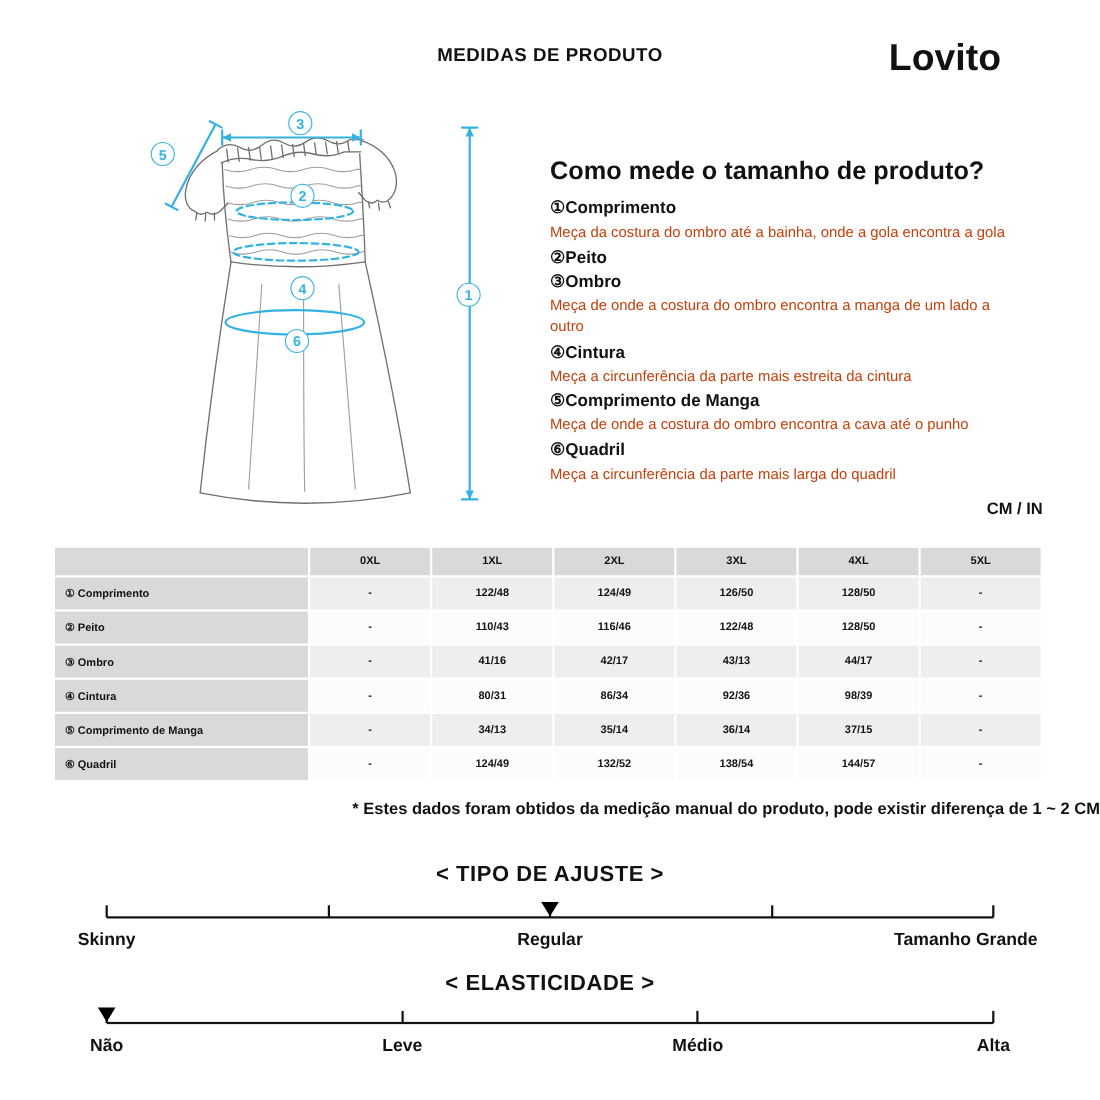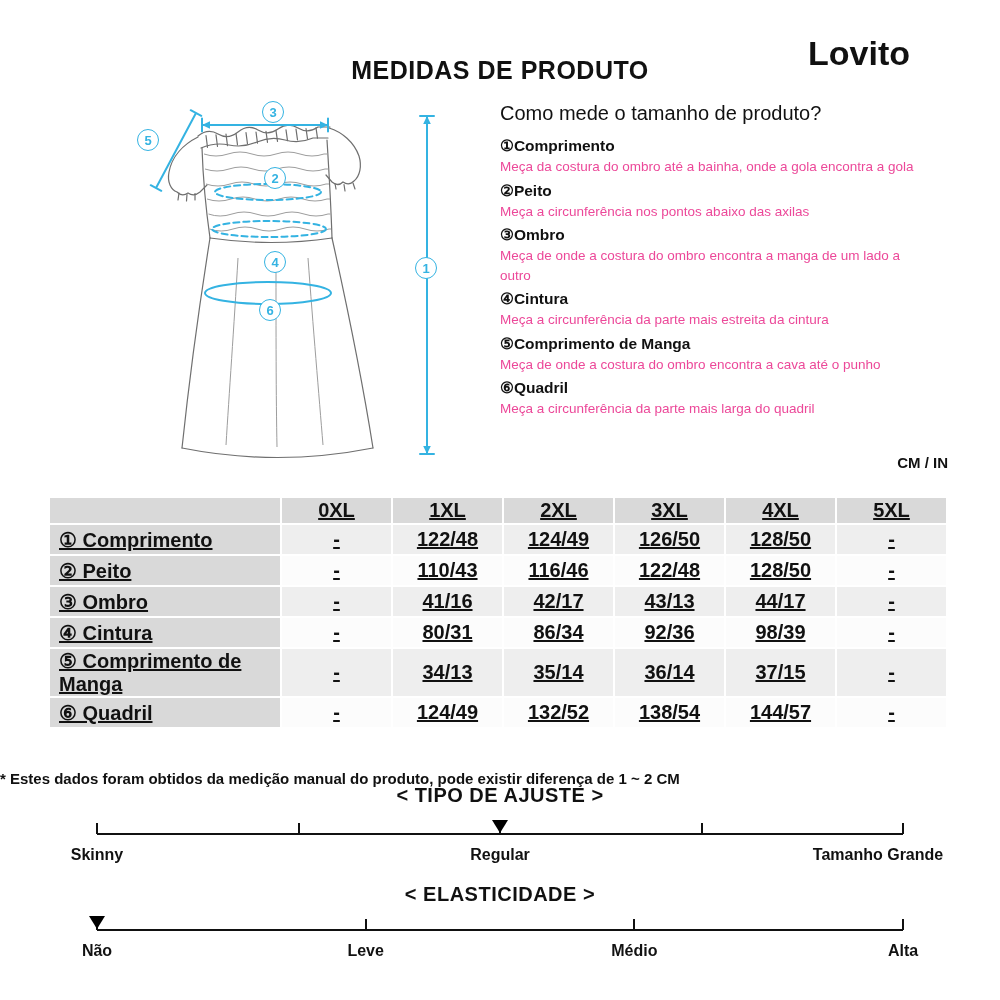--- a/index.html
+++ b/index.html
@@ -4,57 +4,57 @@
 <style>
   :root{
     --accent:#34b3e2;
     --table-gray:#d9d9d9;
     --row-alt:#eeeeee;
   }
   *{margin:0;padding:0;box-sizing:border-box;}
   html,body{width:1000px;height:1000px;background:#fff;color:#111;
     font-family:"Liberation Sans",sans-serif;overflow:hidden;position:relative;}
 
-  .page-title{position:absolute;top:56px;left:0;width:100%;text-align:center;
-    font-size:25px;font-weight:800;letter-spacing:.5px;}
+  .page-title{position:absolute;top:40px;left:0;width:100%;text-align:center;
+    font-size:17px;font-weight:800;letter-spacing:.5px;}
   .brand{position:absolute;top:34px;right:90px;font-size:34px;font-weight:700;letter-spacing:0;text-align:right;}
 
   
   .dress{position:absolute;left:130px;top:96px;width:320px;height:372px;z-index:1;}
   .art{stroke:#6f6f6f;stroke-width:1.2;fill:none;stroke-linecap:round;}
   .light{stroke:#9d9d9d;stroke-width:1;fill:none;}
   .cyan{stroke:var(--accent);stroke-width:2;fill:none;stroke-linecap:round;}
   .cyan .dashed{stroke-dasharray:6 4;}
   .cyan .fillacc{fill:var(--accent);stroke:none;}
   .marker{position:absolute;transform:translate(-50%,-50%);width:22px;height:22px;
     border:1.5px solid var(--accent);border-radius:50%;color:var(--accent);
     background:#fff;display:flex;align-items:center;justify-content:center;
     font-size:13px;font-weight:700;z-index:3;}
 
   
   .guide{position:absolute;left:500px;top:102px;width:424px;}
-  .guide h2{font-size:20px;font-weight:400;margin-bottom:10px;}
+  .guide h2{font-size:23px;font-weight:700;margin-bottom:10px;margin-top:40px;}
   .g-label{font-size:15.5px;font-weight:800;line-height:22px;}
-  .g-desc{font-size:13.5px;color:#ec4899;line-height:19.5px;margin-bottom:3px;}
+  .g-desc{font-size:13.5px;color:#c2410c;line-height:19.5px;margin-bottom:3px;}
 
   .unit{position:absolute;top:454px;right:52px;font-size:15px;font-weight:800;}
 
   
   .size-table{position:absolute;left:48px;top:496px;width:900px;
     border-collapse:collapse;table-layout:fixed;}
   .size-table th,.size-table td{border:2px solid #fff;font-weight:700;
-    font-size:20px;text-align:center;text-decoration:underline;}
+    font-size:10px;text-align:center;}
   .size-table thead th{background:var(--table-gray);height:27px;}
   .size-table tbody th,.size-table tbody td{height:31px;}
   .size-table tbody th.rowlabel{background:var(--table-gray);text-align:left;padding-left:9px;}
   .size-table tbody tr:nth-child(odd) td{background:var(--row-alt);}
   .size-table tbody tr:nth-child(even) td{background:#fcfcfc;}
 
-  .footnote{position:absolute;top:727px;left:0;width:100%;text-align:left;
-    font-size:15px;font-weight:800;margin-top:43px;}
+  .footnote{position:absolute;top:727px;left:0;width:100%;text-align:right;
+    font-size:15px;font-weight:800;}
 
   
   .scale-title{position:absolute;left:0;width:100%;text-align:center;
     font-size:20px;font-weight:800;letter-spacing:.5px;}
   .scale{position:absolute;left:97px;width:806px;height:60px;}
   .scale-line{position:absolute;left:0;right:0;top:19px;height:2px;background:#111;}
   .tick{position:absolute;top:9px;width:2px;height:11px;background:#111;transform:translateX(-1px);}
   .tri{position:absolute;top:6px;width:0;height:0;border-left:8px solid transparent;
     border-right:8px solid transparent;border-top:13px solid #000;transform:translateX(-8px);}
   .scale-label{position:absolute;top:32px;font-size:16px;font-weight:700;
@@ -117,21 +117,20 @@
 
 <div class="guide">
   <h2>Como mede o tamanho de produto?</h2>
 
   <div class="g-item">
     <div class="g-label"><span>①</span><span>Comprimento</span></div>
     <div class="g-desc">Meça da costura do ombro até a bainha, onde a gola encontra a gola</div>
   </div>
   <div class="g-item">
     <div class="g-label"><span>②</span><span>Peito</span></div>
-    <div class="g-desc">Meça a circunferência nos pontos abaixo das axilas</div>
   </div>
   <div class="g-item">
     <div class="g-label"><span>③</span><span>Ombro</span></div>
     <div class="g-desc">Meça de onde a costura do ombro encontra a manga de um lado a outro</div>
   </div>
   <div class="g-item">
     <div class="g-label"><span>④</span><span>Cintura</span></div>
     <div class="g-desc">Meça a circunferência da parte mais estreita da cintura</div>
   </div>
   <div class="g-item">

